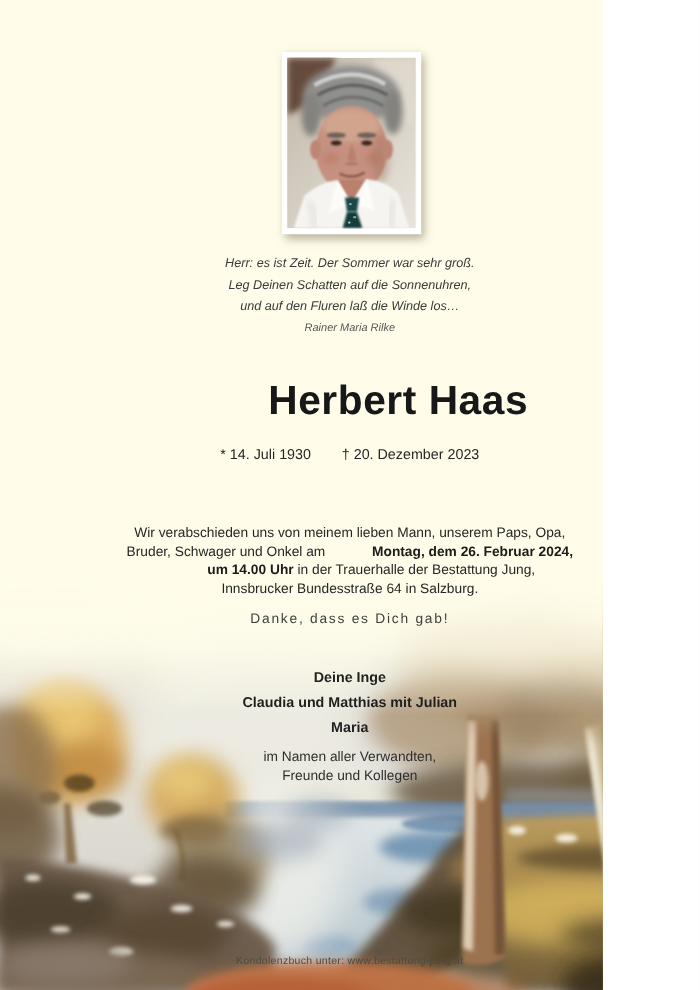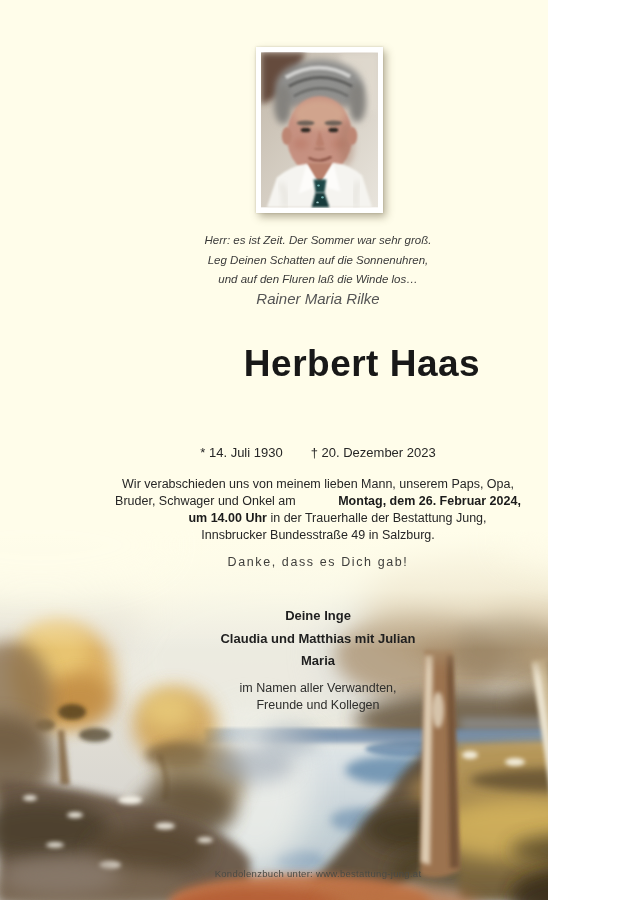--- a/index.html
+++ b/index.html
@@ -14,26 +14,26 @@
   
   .photo-wrap{
     position:absolute;left:256px;top:47px;
     width:117px;height:156px;
     background:#fff;padding:5px;
     box-shadow:3px 4px 8px rgba(95,85,55,.45), 0 0 2px rgba(120,110,80,.3);
   }
   .photo-wrap svg{display:block;}
   
   .poem{top:231px;font-style:italic;font-size:11.5px;line-height:19.5px;color:#3a3a3a;}
-  .poem .attr{font-size:15px;line-height:14px;color:#555;margin-top:2px;font-style:italic;}
+  .poem .attr{font-size:10px;line-height:14px;color:#555;margin-top:2px;font-style:italic;}
   
   .name{top:343px;font-size:37px;font-weight:700;letter-spacing:.5px;color:#181818;margin:0;padding-left:44px;}
   
   .dates{top:405px;font-size:13px;color:#262626;}
-  .dates span{display:inline-block;margin-top:40px;}
+  .dates span{display:inline-block;}
   .dates .gap{width:28px;}
   
   .announce{top:463px;font-size:12.5px;line-height:17px;color:#262626;}
   .announce b{font-weight:700;color:#1b1b1b;padding-left:39px;}
   
   .thanks{top:555px;font-size:12.5px;letter-spacing:1.6px;color:#3f3f3c;}
   .mourners{top:605px;font-size:13px;font-weight:700;line-height:22.5px;color:#1f1f1f;}
   .in-name{top:680px;font-size:12.5px;line-height:17px;color:#2e2e2c;}
   .footer-note{top:868px;font-size:9.5px;letter-spacing:.3px;color:#4b4b45;}
   
@@ -251,21 +251,21 @@
   <h1 class="center-block name text-layer">Herbert Haas</h1>
 
   <div class="center-block dates text-layer">
     <span>* 14. Juli 1930</span><span class="gap"></span><span>† 20. Dezember 2023</span>
   </div>
 
   <p class="center-block announce text-layer">
     <span>Wir verabschieden uns von meinem lieben Mann, unserem Paps, Opa,</span><br>
     <span>Bruder, Schwager und Onkel am </span><b>Montag, dem 26. Februar 2024,</b><br>
     <b>um 14.00 Uhr</b><span> in der Trauerhalle der Bestattung Jung,</span><br>
-    <span>Innsbrucker Bundesstraße 49 in Salzburg.</span>
+    <span>Innsbrucker Bundesstraße 64 in Salzburg.</span>
   </p>
 
   <div class="center-block thanks text-layer">Danke, dass es Dich gab!</div>
 
   <div class="center-block mourners text-layer">
     <div>Deine Inge</div>
     <div>Claudia und Matthias mit Julian</div>
     <div>Maria</div>
   </div>
 

